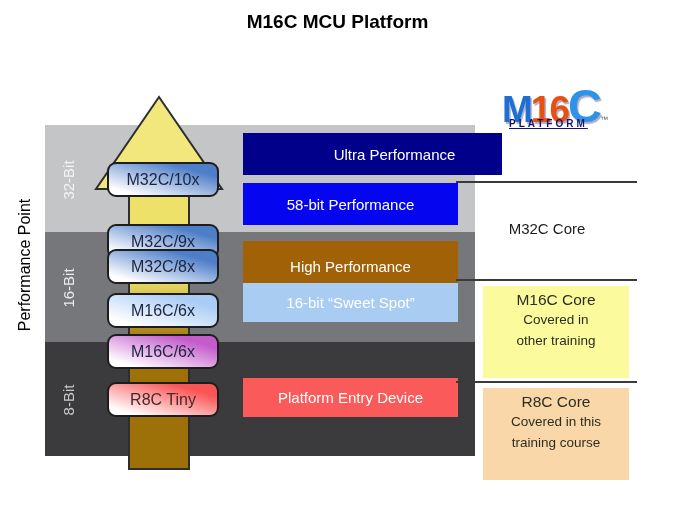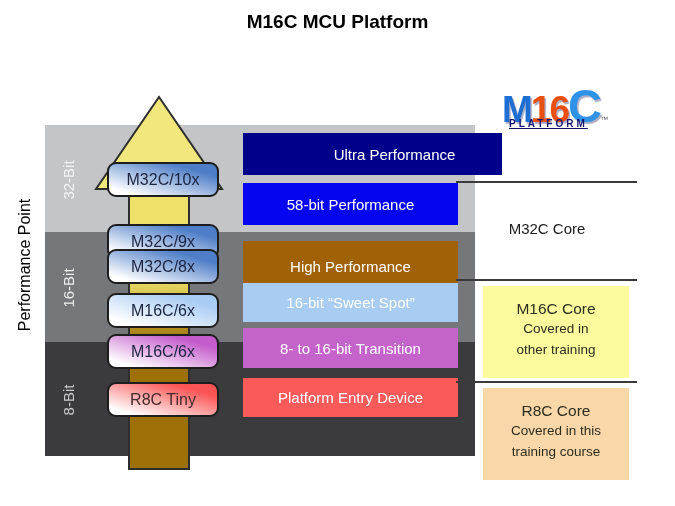--- a/index.html
+++ b/index.html
@@ -55,21 +55,21 @@
   .logo .ltm{font-size:8px;color:#555;}
   .logo .lplat{position:absolute;left:7px;top:40px;font-size:10px;font-weight:bold;
         color:#14146E;letter-spacing:3px;text-shadow:none;text-decoration:underline;}
 
   .m32ccore{position:absolute;left:457px;top:220px;width:180px;text-align:center;
         font-size:15px;color:#1c1c1c;}
 
   .corebox{position:absolute;left:483px;width:146px;text-align:center;color:#2d2d20;box-sizing:border-box;}
   .corebox.yellow{top:286px;height:92px;}
   .corebox.orange{top:388px;height:92px;}
-  .cb-title{font-size:15.5px;padding-top:14px;}
+  .cb-title{font-size:15.5px;padding-top:5px;}
   .cb-line{font-size:13.5px;line-height:21px;}
 </style>
 </head>
 <body>
 
 <div class="stage">
 
   <div class="title">M16C MCU Platform</div>
 
   <div class="panel">
@@ -92,21 +92,20 @@
   <div class="chip" style="top: 224px; --c2: #4E7EC8;">M32C/9x</div>
   <div class="chip" style="top: 249px; --c2: #4E7EC8;">M32C/8x</div>
   <div class="chip" style="top: 293px; --c2: #A9CCF4;">M16C/6x</div>
   <div class="chip" style="top: 334px; --c2: #C45CCC;">M16C/6x</div>
   <div class="chip" style="top: 382px; --c2: #FA5454; color: rgb(70, 40, 42); text-align: right;">R8C Tiny</div>
 
   <div class="bar" style="top: 133px; height: 42px; background: rgb(0, 0, 139); padding-left: 44px;">Ultra Performance</div>
   <div class="bar" style="top: 183px; height: 42px; background: rgb(5, 5, 240);">58-bit Performance</div>
   <div class="bar" style="top: 241px; height: 51px; background: #a16207;">High Performance</div>
   <div class="bar" style="top: 283px; height: 39px; background: rgb(169, 204, 242);">16-bit “Sweet Spot”</div>
-  <div class="bar" style="top: 328px; height: 40px; background: rgb(196, 100, 203);">8- to 16-bit Transition</div>
   <div class="bar" style="top: 378px; height: 39px; background: rgb(250, 90, 90);">Platform Entry Device</div>
 
   <div class="sep" style="top:181px"></div>
   <div class="sep" style="top:279px"></div>
   <div class="sep" style="top:381px"></div>
 
   <div class="logo">
     <span class="lm">M</span><span class="l16">16</span><span class="lc">C</span><span class="ltm">™</span>
     <div class="lplat">PLATFORM</div>
   </div>

